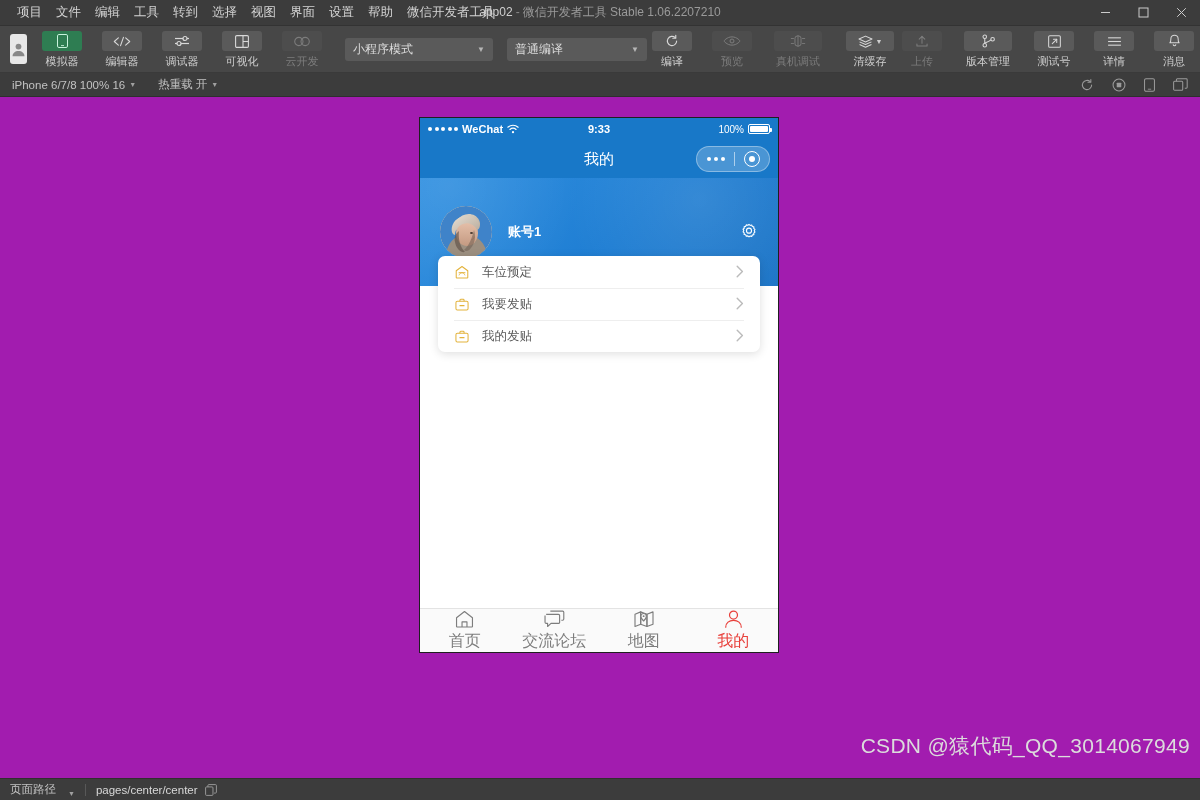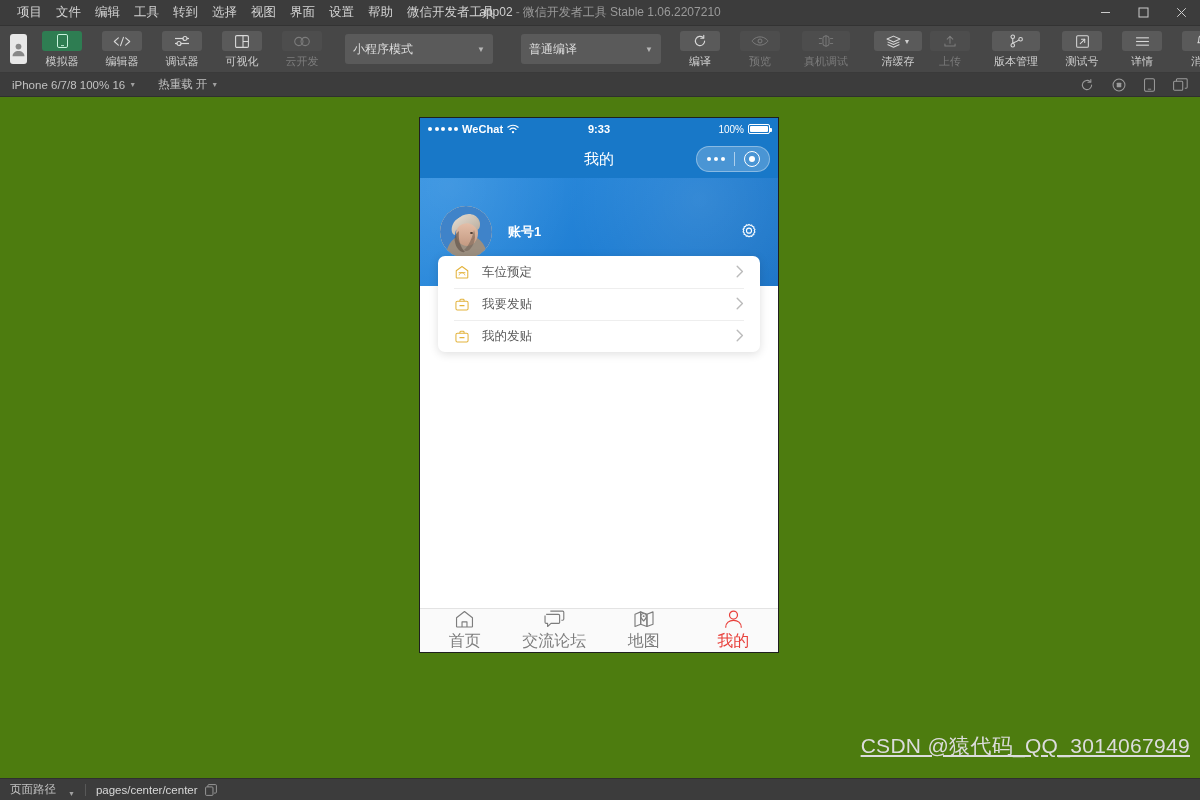--- a/index.html
+++ b/index.html
@@ -82,26 +82,26 @@
   .tb-btn.wide .ico { width: 48px; }
 
   .avatar-btn {
     width: 30px; height: 30px;
     background: #e8e8e8; border-radius: 3px;
     display: flex; align-items: center; justify-content: center;
     margin-right: 12px; color: #888;
   }
 
   .tb-select {
-    height: 30px; min-width: 140px;
+    height: 23px; min-width: 140px;
     background: #5a5a5a; border-radius: 3px;
     display: flex; align-items: center;
     padding: 0 8px;
     color: #dcdcdc; font-size: 12px;
-    margin-right: 16px;
+    margin-right: 2px;
     position: relative;
   }
   .tb-select .caret {
     margin-left: auto; font-size: 8px; color: #b5b5b5;
   }
   .tb-sep {
     width: 1px; height: 26px; background: #5c5c5c; margin: 0 10px;
   }
   .spacer { flex: 1; }
 
@@ -121,21 +121,21 @@
     display: flex; align-items: center; gap: 4px;
     margin-right: 22px; white-space: nowrap;
   }
   .sub-item .caret { font-size: 7px; color: #a0a0a0; }
   .sub-icons { margin-left: auto; display: flex; gap: 18px; align-items: center; }
   .sub-icons .si { color: #9b9b9b; display:flex; }
 
   
   .stage {
     flex: 1; position: relative;
-    background: #4d7c0f;
+    background: #a21caf;
     display: flex; justify-content: center;
   }
   .phone {
     position: absolute;
     left: 420px; top: 21px;
     width: 358px; height: 534px;
     background: #fff;
     overflow: hidden;
     display: flex; flex-direction: column;
     box-shadow: 0 0 0 1px #1f1f1f;
@@ -298,21 +298,20 @@
   
   .watermark {
     position: absolute;
     right: 10px; bottom: 18px;
     font-size: 21px;
     color: #dcdcdc;
     letter-spacing: 0.3px;
     pointer-events: none;
     white-space: nowrap;
     z-index: 5;
-    text-decoration: underline;
   }
 </style>
 </head>
 <body>
 
 <div id="app">
 
   <div class="menubar">
     <div class="menu-items">
       <div class="menu-item">项目</div>

